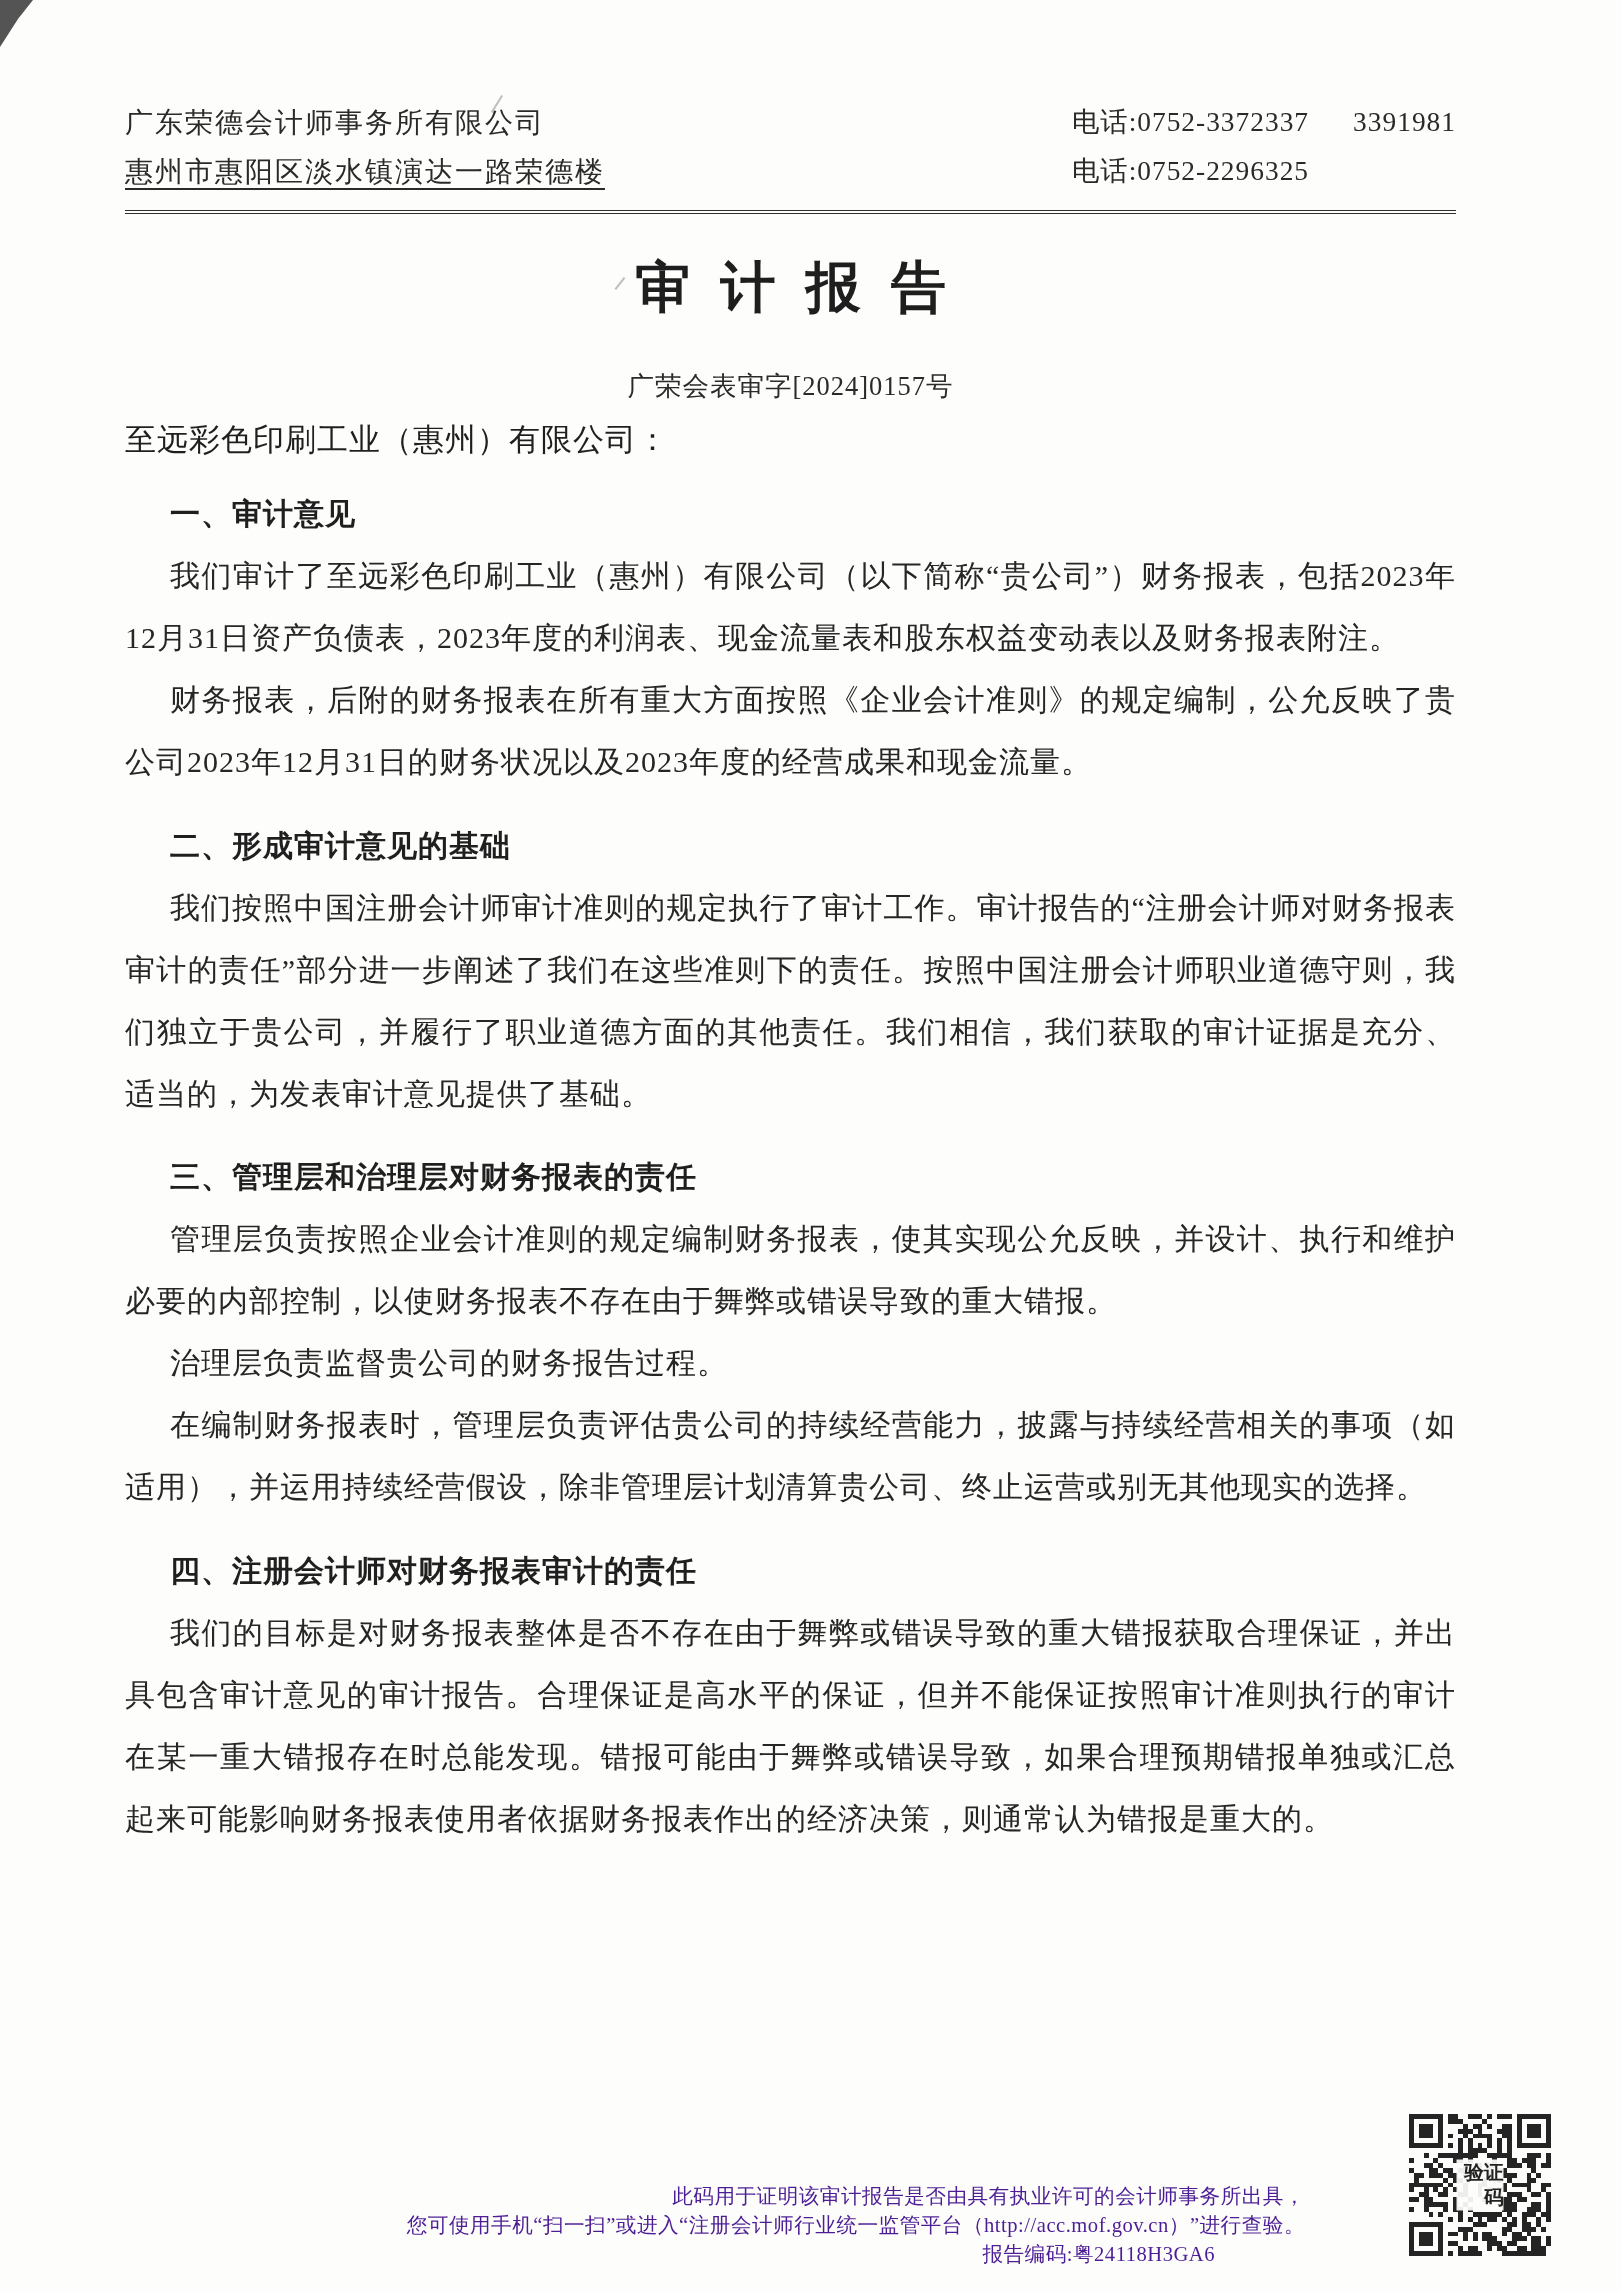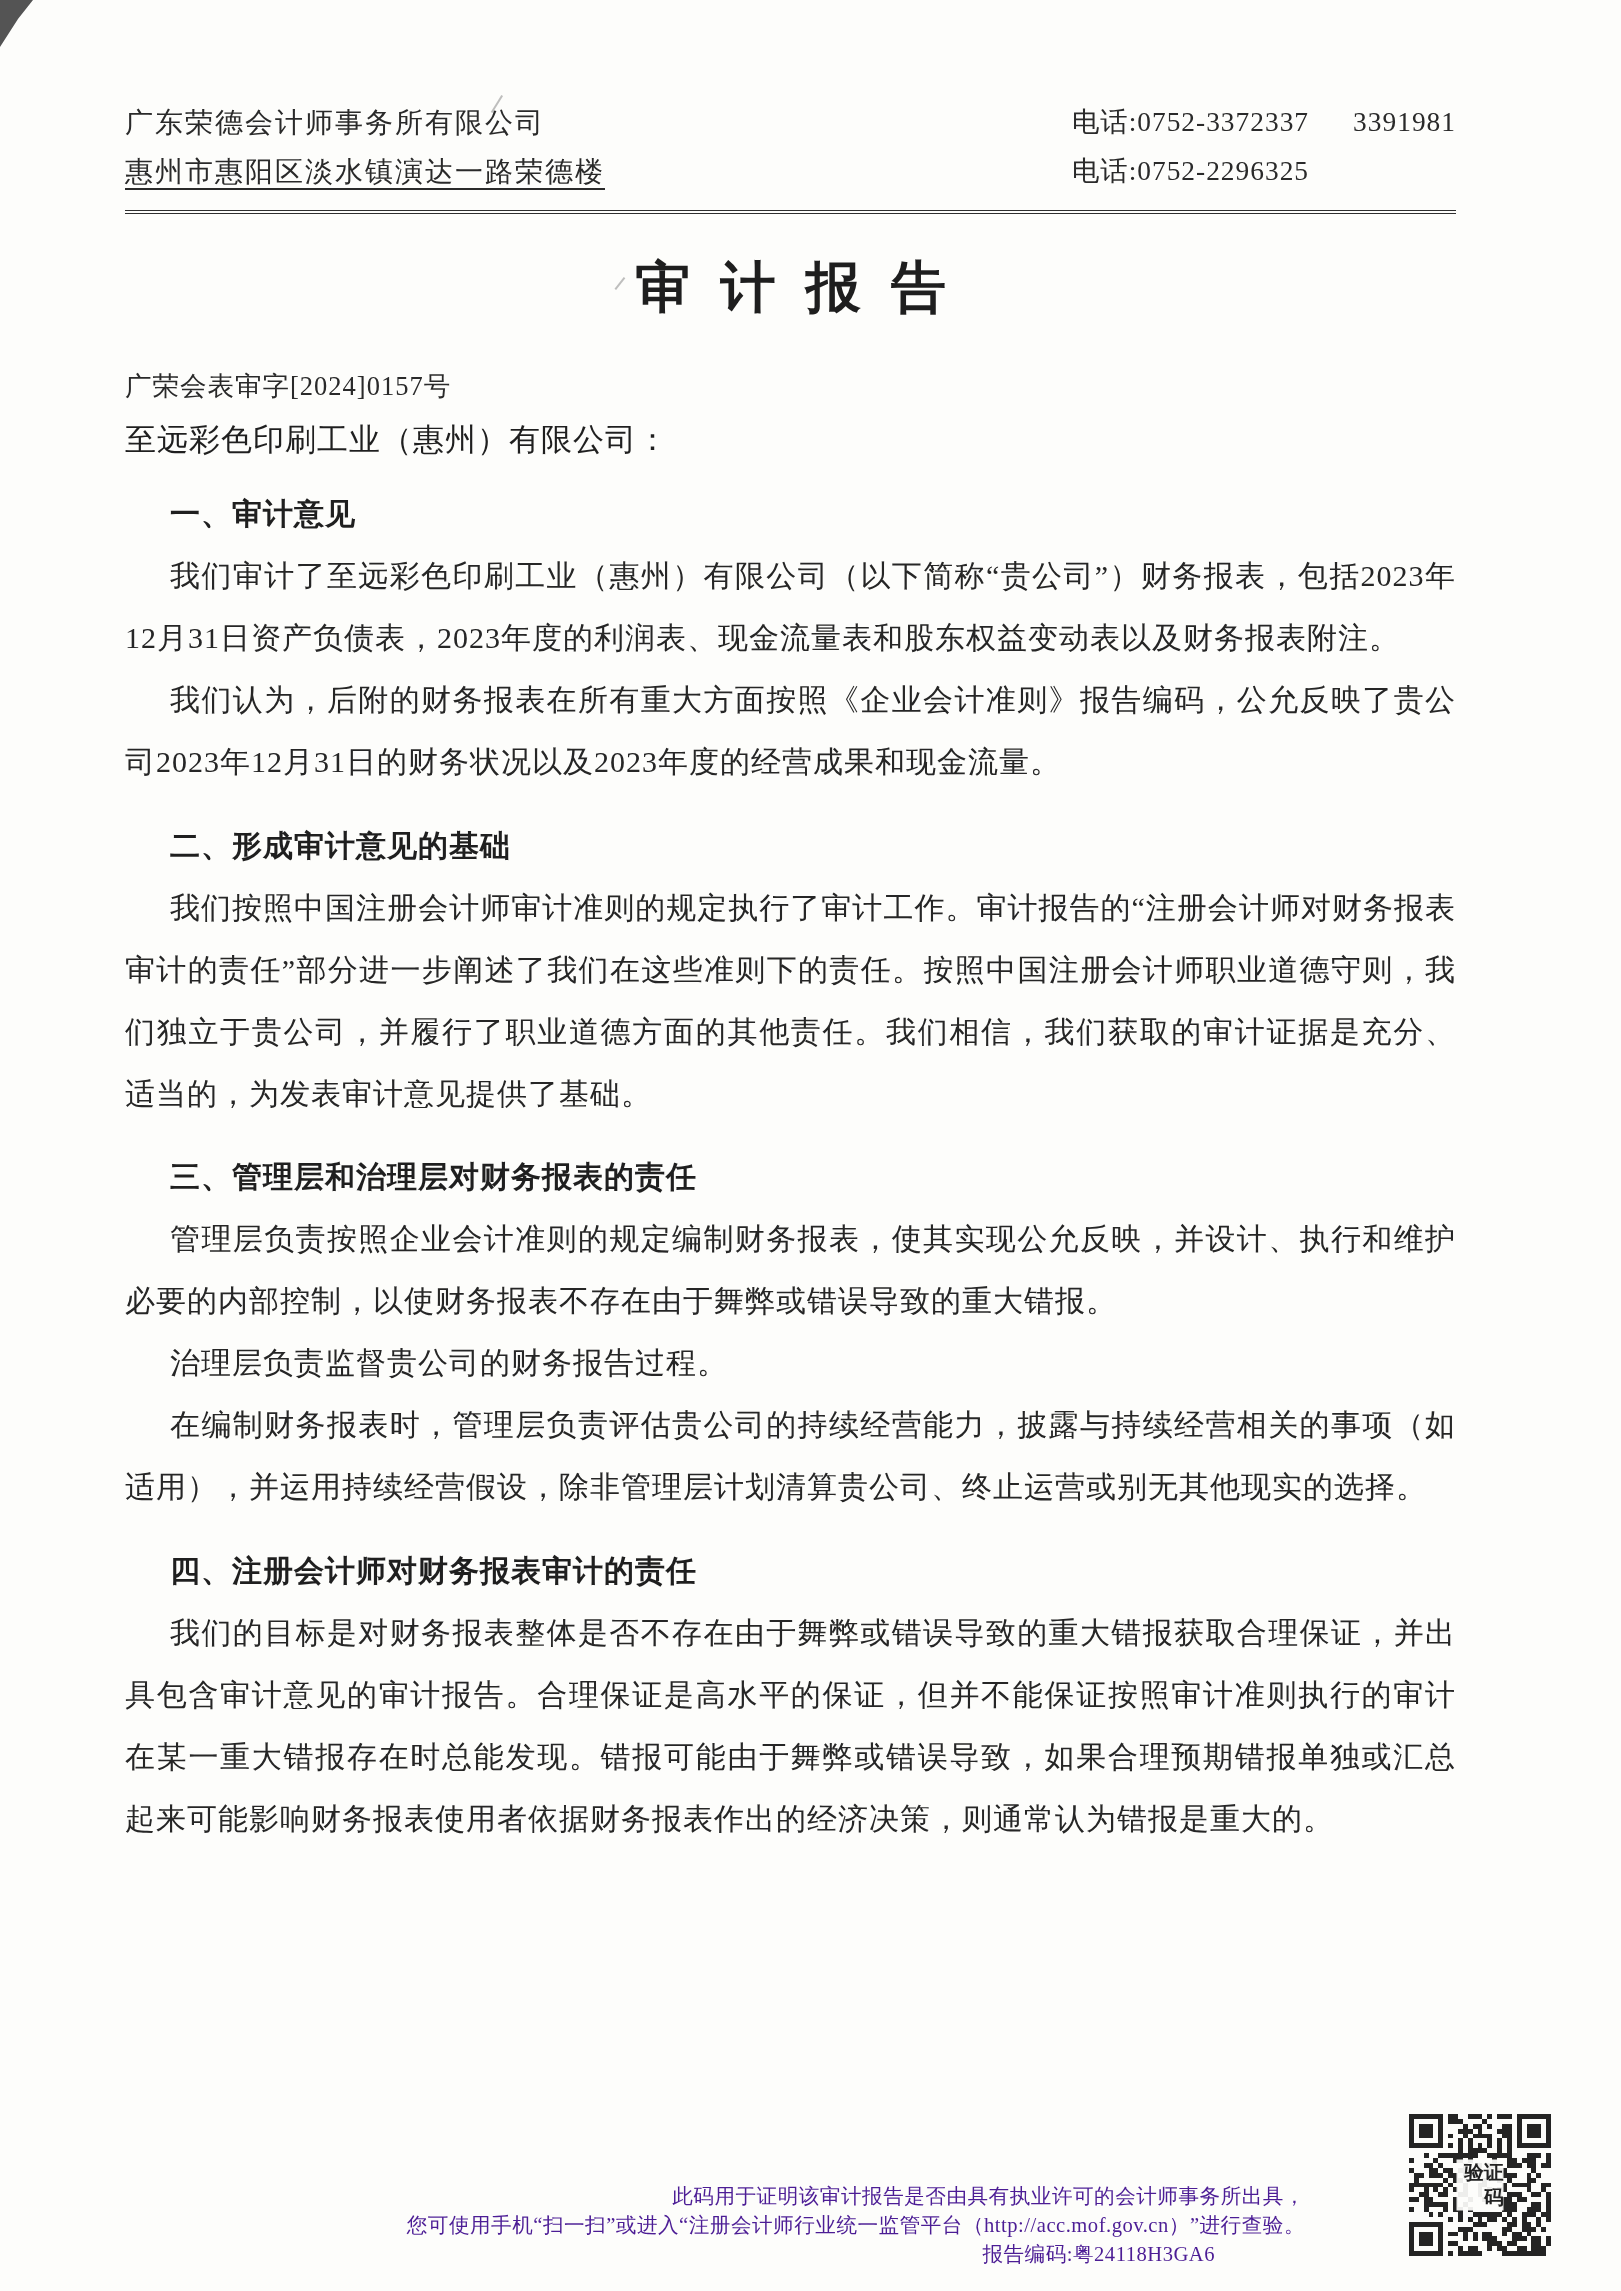--- a/index.html
+++ b/index.html
@@ -36,21 +36,21 @@
   
   .report-title{
     margin-top:37px;
     text-align:center;
     font-size:55px; font-weight:bold;
     letter-spacing:0.55em; text-indent:0.55em;
     color:#1e1e1e;
   }
   .ref-number{
     margin-top:43px;
-    text-align:left;
+    text-align:center;
     font-size:26.5px; letter-spacing:1px;
     color:#2a2a2a;
   }
   .addressee{
     margin-top:15.7px;
     font-size:31px; font-weight:normal; letter-spacing:1px;
     color:#1f1f1f;
   }
   
   .section-heading{
@@ -137,21 +137,21 @@
 
     <div class="report-title">审计报告</div>
 
     <div class="ref-number">广荣会表审字[2024]0157号</div>
 
     <div class="addressee">至远彩色印刷工业（惠州）有限公司：</div>
 
     <div>
       <div class="section-heading">一、审计意见</div>
       <p class="para">我们审计了至远彩色印刷工业（惠州）有限公司（以下简称“贵公司”）财务报表，包括2023年12月31日资产负债表，2023年度的利润表、现金流量表和股东权益变动表以及财务报表附注。</p>
-      <p class="para">我们认为，后附的财务报表在所有重大方面按照《企业会计准则》报告编码，公允反映了贵公司2023年12月31日的财务状况以及2023年度的经营成果和现金流量。</p>
+      <p class="para">财务报表，后附的财务报表在所有重大方面按照《企业会计准则》的规定编制，公允反映了贵公司2023年12月31日的财务状况以及2023年度的经营成果和现金流量。</p>
     </div>
 
     <div>
       <div class="section-heading">二、形成审计意见的基础</div>
       <p class="para">我们按照中国注册会计师审计准则的规定执行了审计工作。审计报告的“注册会计师对财务报表审计的责任”部分进一步阐述了我们在这些准则下的责任。按照中国注册会计师职业道德守则，我们独立于贵公司，并履行了职业道德方面的其他责任。我们相信，我们获取的审计证据是充分、适当的，为发表审计意见提供了基础。</p>
     </div>
 
     <div>
       <div class="section-heading">三、管理层和治理层对财务报表的责任</div>
       <p class="para">管理层负责按照企业会计准则的规定编制财务报表，使其实现公允反映，并设计、执行和维护必要的内部控制，以使财务报表不存在由于舞弊或错误导致的重大错报。</p>

